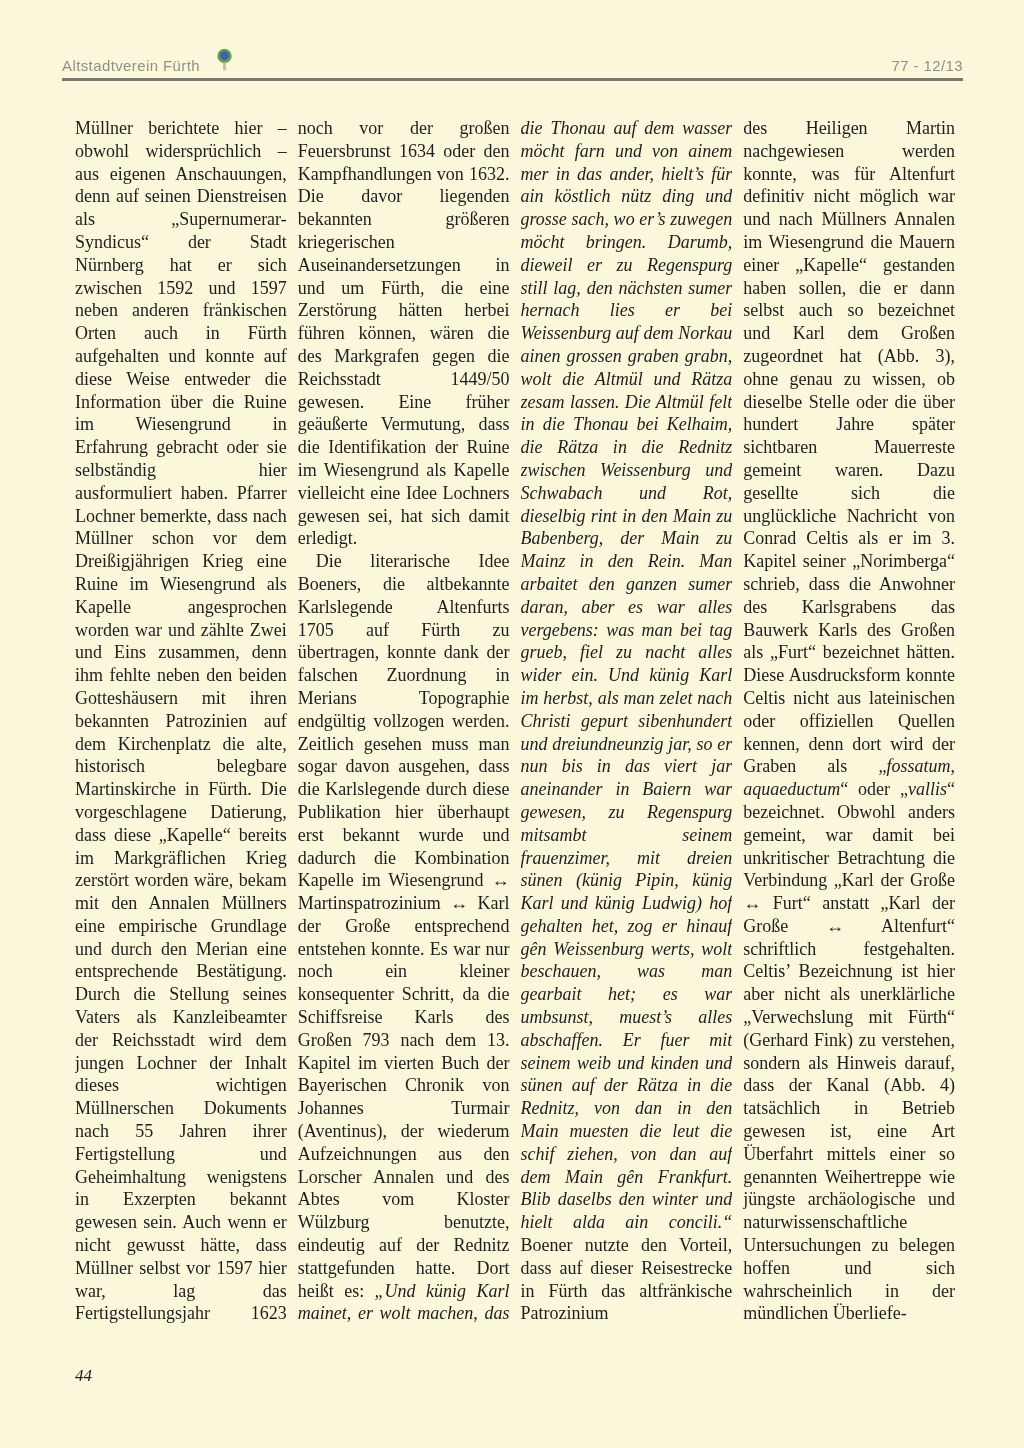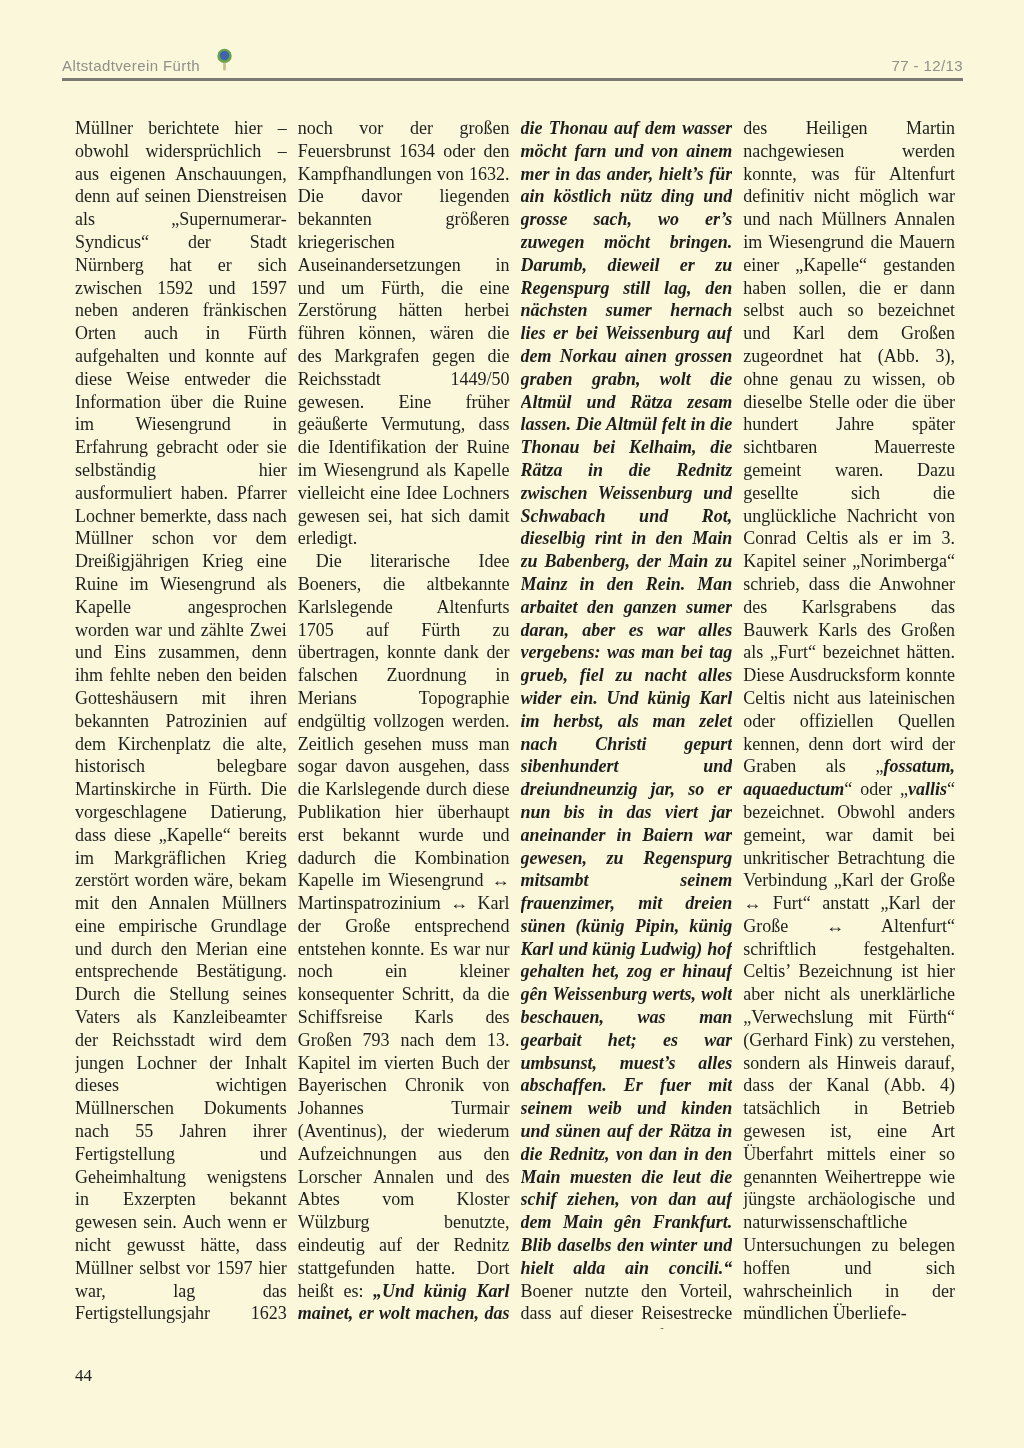--- a/index.html
+++ b/index.html
@@ -56,28 +56,29 @@
     hyphens:auto;
     -webkit-hyphens:auto;
   }
   .column p{
     margin:0;
     font-size:18px;
     line-height:22.8px;
     text-align:justify;
   }
   .column p.indent{text-indent:18px;}
-  .column .italic{font-style:italic;font-weight:bold;}
+  .column .italic{font-style:italic;}
   
   .page-number{
     position:absolute;
     left:75px;
     top:1366px;
     font-size:17px;
     color:var(--ink,#1e1e1c);
+    font-style:italic;
   }
 </style>
 </head>
 <body>
 
 <div class="page">
 
   <div class="header">
     <span class="pub-name">Altstadtverein Fürth</span>
     <span class="logo">

